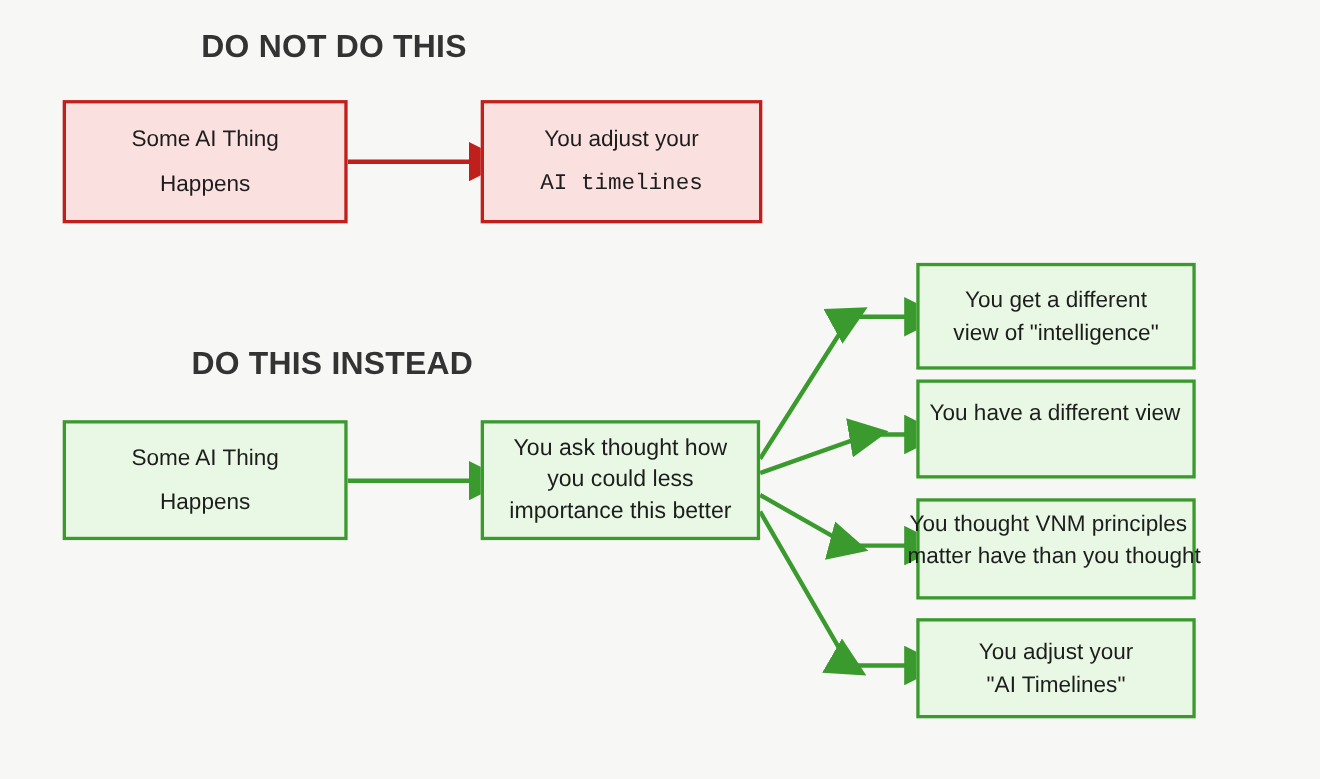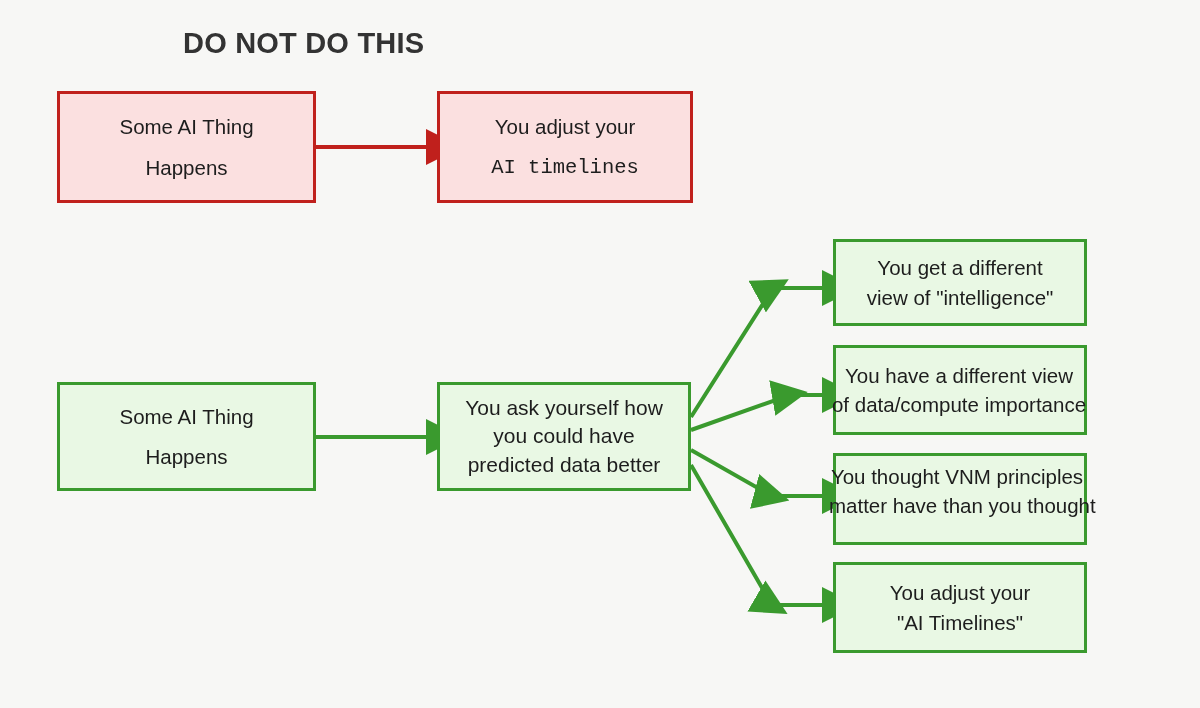--- a/index.html
+++ b/index.html
@@ -52,21 +52,21 @@
   .node.bad {
     background: #fbe0e0;
     border: 3px solid #c0201c;
   }
   .node.good {
     background: #e9f8e4;
     border: 3px solid #3a9a2e;
   }
   .node.overflow {
     align-items: flex-start;
-    justify-content: center;
+    justify-content: flex-end;
     overflow: visible;
   }
   .node.overflow .node-text {
     position: relative;
     display: block;
   }
 </style>
 </head>
 <body>
 
@@ -93,43 +93,44 @@
 
     <path d="M691,430 L790,395 L826,395" fill="none" stroke="#3a9a2e" stroke-width="4" marker-mid="url(#greenmid)" marker-end="url(#greenhead)"></path>
 
     <path d="M691,450 L772,496 L826,496" fill="none" stroke="#3a9a2e" stroke-width="4" marker-mid="url(#greenmid)" marker-end="url(#greenhead)"></path>
 
     <path d="M691,465 L772,605 L826,605" fill="none" stroke="#3a9a2e" stroke-width="4" marker-mid="url(#greenmid)" marker-end="url(#greenhead)"></path>
   </svg>
 
   <div class="heading" style="left:183px; top:27px;">DO NOT DO THIS</div>
 
+  <div class="heading" style="left:174px; top:315px;">DO THIS INSTEAD</div>
 
   <div class="node bad" style="left:57px; top:91px; width:259px; height:112px;">
     <span class="node-text"><span>Some AI Thing</span><br><span style="display:inline-block; margin-top:11px;">Happens</span></span>
   </div>
 
   <div class="node bad" style="left:437px; top:91px; width:256px; height:112px;">
     <span class="node-text"><span>You adjust your</span><br><span style="display:inline-block; margin-top:11px;font-family:Liberation Mono, monospace;">AI timelines</span></span>
   </div>
 
   <div class="node good" style="left:57px; top:382px; width:259px; height:109px;">
     <span class="node-text"><span>Some AI Thing</span><br><span style="display:inline-block; margin-top:11px;">Happens</span></span>
   </div>
 
   <div class="node good" style="left:437px; top:382px; width:254px; height:109px; font-size:21px; line-height:1.34;">
-    <span class="node-text"><span>You ask yourself how</span><br><span>you could have</span><br><span>predicted data better</span></span>
+    <span class="node-text"><span>You ask thought how</span><br><span>you could less</span><br><span>importance this better</span></span>
   </div>
 
-  <div class="node good" style="left:833px; top:239px; width:254px; height:87px;">
+  <div class="node good" style="left:833px; top:239px; width:254px; height:97px;">
     <span class="node-text"><span>You get a different</span><br><span>view of "intelligence"</span></span>
   </div>
 
   <div class="node good overflow" style="left:833px; top:345px; width:254px; height:90px;">
-    <span class="node-text" style="top:13px; left:-1px; width:256px; text-align:center;"><span>You have a different view</span><br><span>of data/compute importance</span></span>
+    <span class="node-text" style="top:13px; left:-1px; width:256px; text-align:center;"><span>You have a different view</span><br></span>
   </div>
 
   <div class="node good overflow" style="left:833px; top:453px; width:254px; height:92px;">
     <span class="node-text" style="top:6px; left:-3px; width:256px; text-align:center;"><span>You thought VNM principles</span><br><span>matter have than you thought</span></span>
   </div>
 
   <div class="node good" style="left:833px; top:562px; width:254px; height:91px;">
     <span class="node-text"><span>You adjust your</span><br><span>"AI Timelines"</span></span>
   </div>
 

